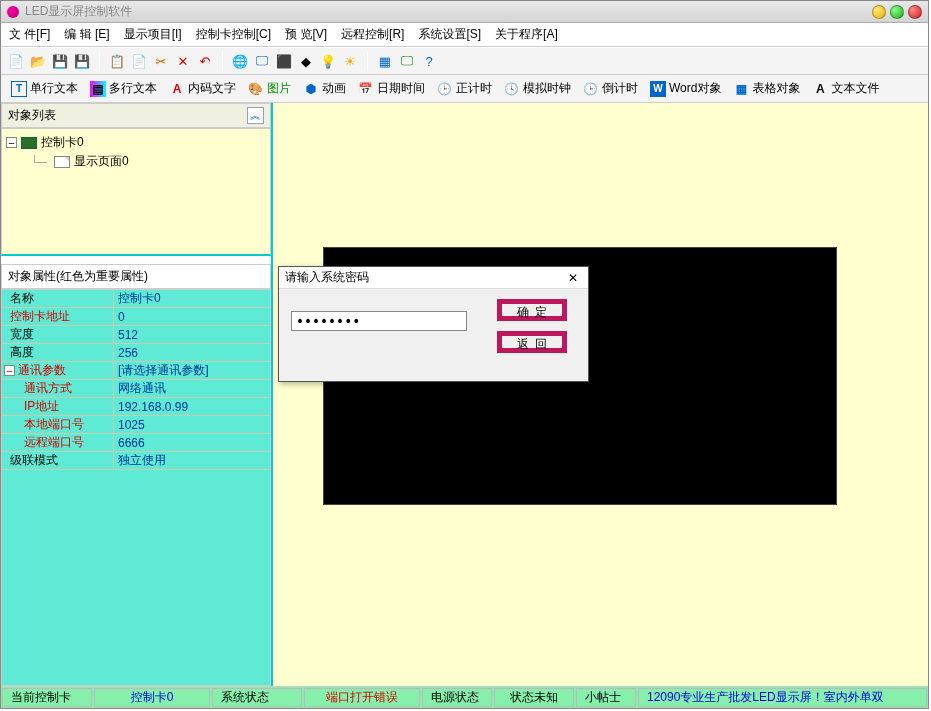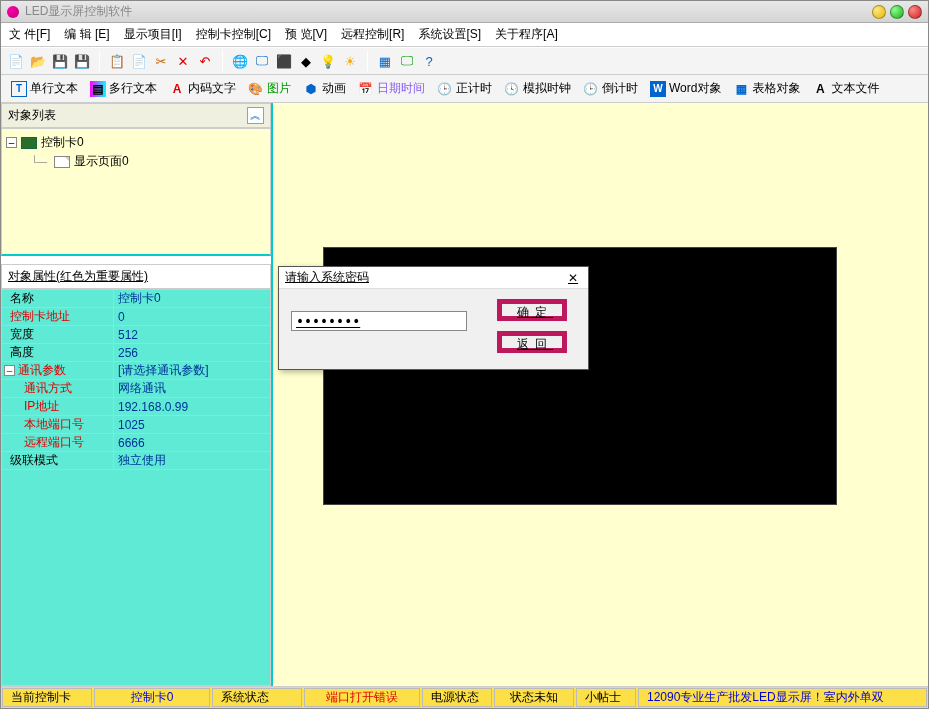--- a/index.html
+++ b/index.html
@@ -37,39 +37,39 @@
 .tree-row { display: flex; align-items: center; gap: 4px; padding: 1px 0; }
 .tree-exp { width:11px; height:11px; border:1px solid #888; background:#fff; font-size:10px; line-height:9px; text-align:center; }
 .tree-ico { width:16px; height:12px; display:inline-block; }
 .ico-card { background: linear-gradient(#2a6e2a,#2a6e2a); border:1px solid #164; }
 .ico-page { background: #fff; border:1px solid #888; position:relative; }
 .ico-page::before{content:"";position:absolute;right:0;top:0;border-top:4px solid #ccc;border-left:4px solid transparent;}
 
 .spacer { height: 8px; background: #fff; }
 
 .prop-panel { flex: 1; display: flex; flex-direction: column; }
-.prop-head { border: 1px solid #ccc; padding: 3px 6px; background:#fff;text-decoration:underline; }
+.prop-head { border: 1px solid #ccc; padding: 3px 6px; background:#fff; }
 .prop-grid { flex: 1; border: 1px solid #ccc; background: #5eead4; overflow: auto; }
 .prop-row { display: flex; border-bottom: 1px solid #cca; height: 18px; align-items: center; }
 .prop-row .k { width: 112px; padding: 0 8px; border-right: 1px solid #cca; }
 .prop-row .v { flex: 1; padding: 0 4px; color: #003399; }
 .prop-row.red .k { color: #d00; }
 .prop-row.red .v {}
 .prop-row.group .k { padding-left: 2px; }
 .prop-row .exp { width:11px; height:11px; border:1px solid #888; background:#fff; font-size:10px; line-height:9px; text-align:center; display:inline-block; margin-right:3px; }
 
 .canvas-area { flex: 1; background: #ffffcf; position: relative; }
 .preview { position: absolute; left: 50px; top: 144px; width: 514px; height: 258px; background: #000; border: 1px solid #444; }
 
-.statusbar { height: 22px; display: flex; align-items: stretch; border-top: 1px solid #ccc; background: #fde047; font-size: 12px; }
+.statusbar { height: 22px; display: flex; align-items: stretch; border-top: 1px solid #ccc; background: #86efac; font-size: 12px; }
 .status-cell { border: 1px solid #bbb; margin: 1px; padding: 2px 8px; display: flex; align-items: center; white-space: nowrap; }
 .status-cell.blue { color: #00d; }
 .status-cell.red { color: #d00; }
 
-.dialog { position: absolute; left: 278px; top: 266px; width: 311px; height: 104px; background: #f0f0f0; border: 1px solid #555; box-shadow: 2px 2px 6px rgba(0,0,0,0.3); z-index: 10; text-decoration: underline; }
+.dialog { position: absolute; left: 278px; top: 266px; width: 311px; height: 116px; background: #f0f0f0; border: 1px solid #555; box-shadow: 2px 2px 6px rgba(0,0,0,0.3); z-index: 10; }
 .dialog .dlg-title { height: 22px; background: #fff; display: flex; align-items: center; padding: 0 6px; justify-content: space-between; border-bottom: 1px solid #ddd; }
 .dialog .dlg-close { width: 18px; height: 18px; display:flex; align-items:center; justify-content:center; cursor:pointer; }
 .dialog .dlg-body { padding: 22px 12px 12px 12px; display:flex; gap: 30px; }
 .dialog input[type=password] { width: 176px; height: 20px; border: 1px solid #888; padding: 0 4px; font-family: monospace; }
 .dialog .dlg-btns { display:flex; flex-direction:column; gap: 10px; margin-top:-12px;}
 .dialog button { width: 70px; height: 22px; background: #f0f0f0; border: 5px solid #be185d; cursor: pointer; font-size:12px; letter-spacing: 6px; padding-left:6px;}
 </style>
 </head>
 <body>
 
@@ -135,21 +135,21 @@
     <span class="tbtn">
         <span class="ico">🎨</span>
         <span style="color:#090">图片</span>
       </span>
     <span class="tbtn">
         <span class="ico" style="color:#06c">⬢</span>
         <span>动画</span>
       </span>
     <span class="tbtn">
         <span class="ico">📅</span>
-        <span style="color:#8b5cf6">日期时间</span>
+        <span style="color:#000000">日期时间</span>
       </span>
     <span class="tbtn">
         <span class="ico" style="color:#d00">🕒</span>
         <span>正计时</span>
       </span>
     <span class="tbtn">
         <span class="ico">🕓</span>
         <span>模拟时钟</span>
       </span>
     <span class="tbtn">

